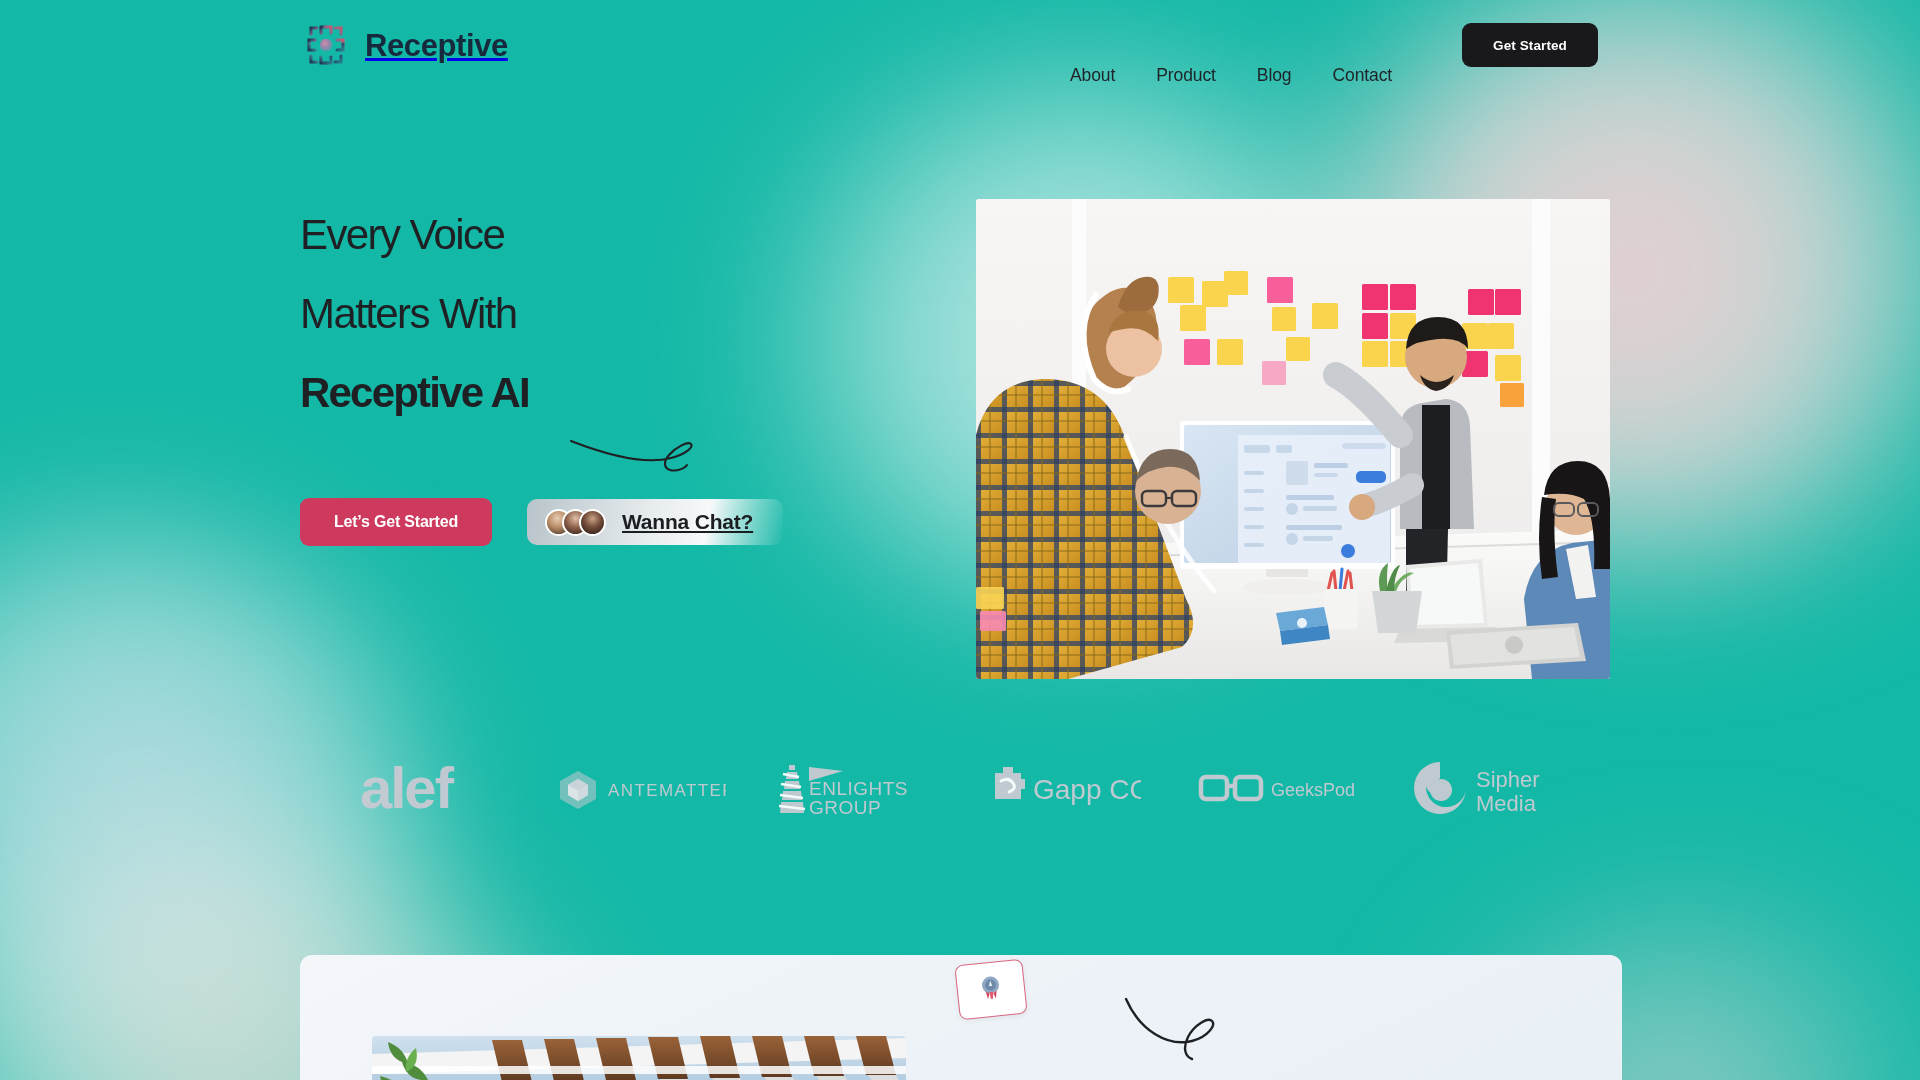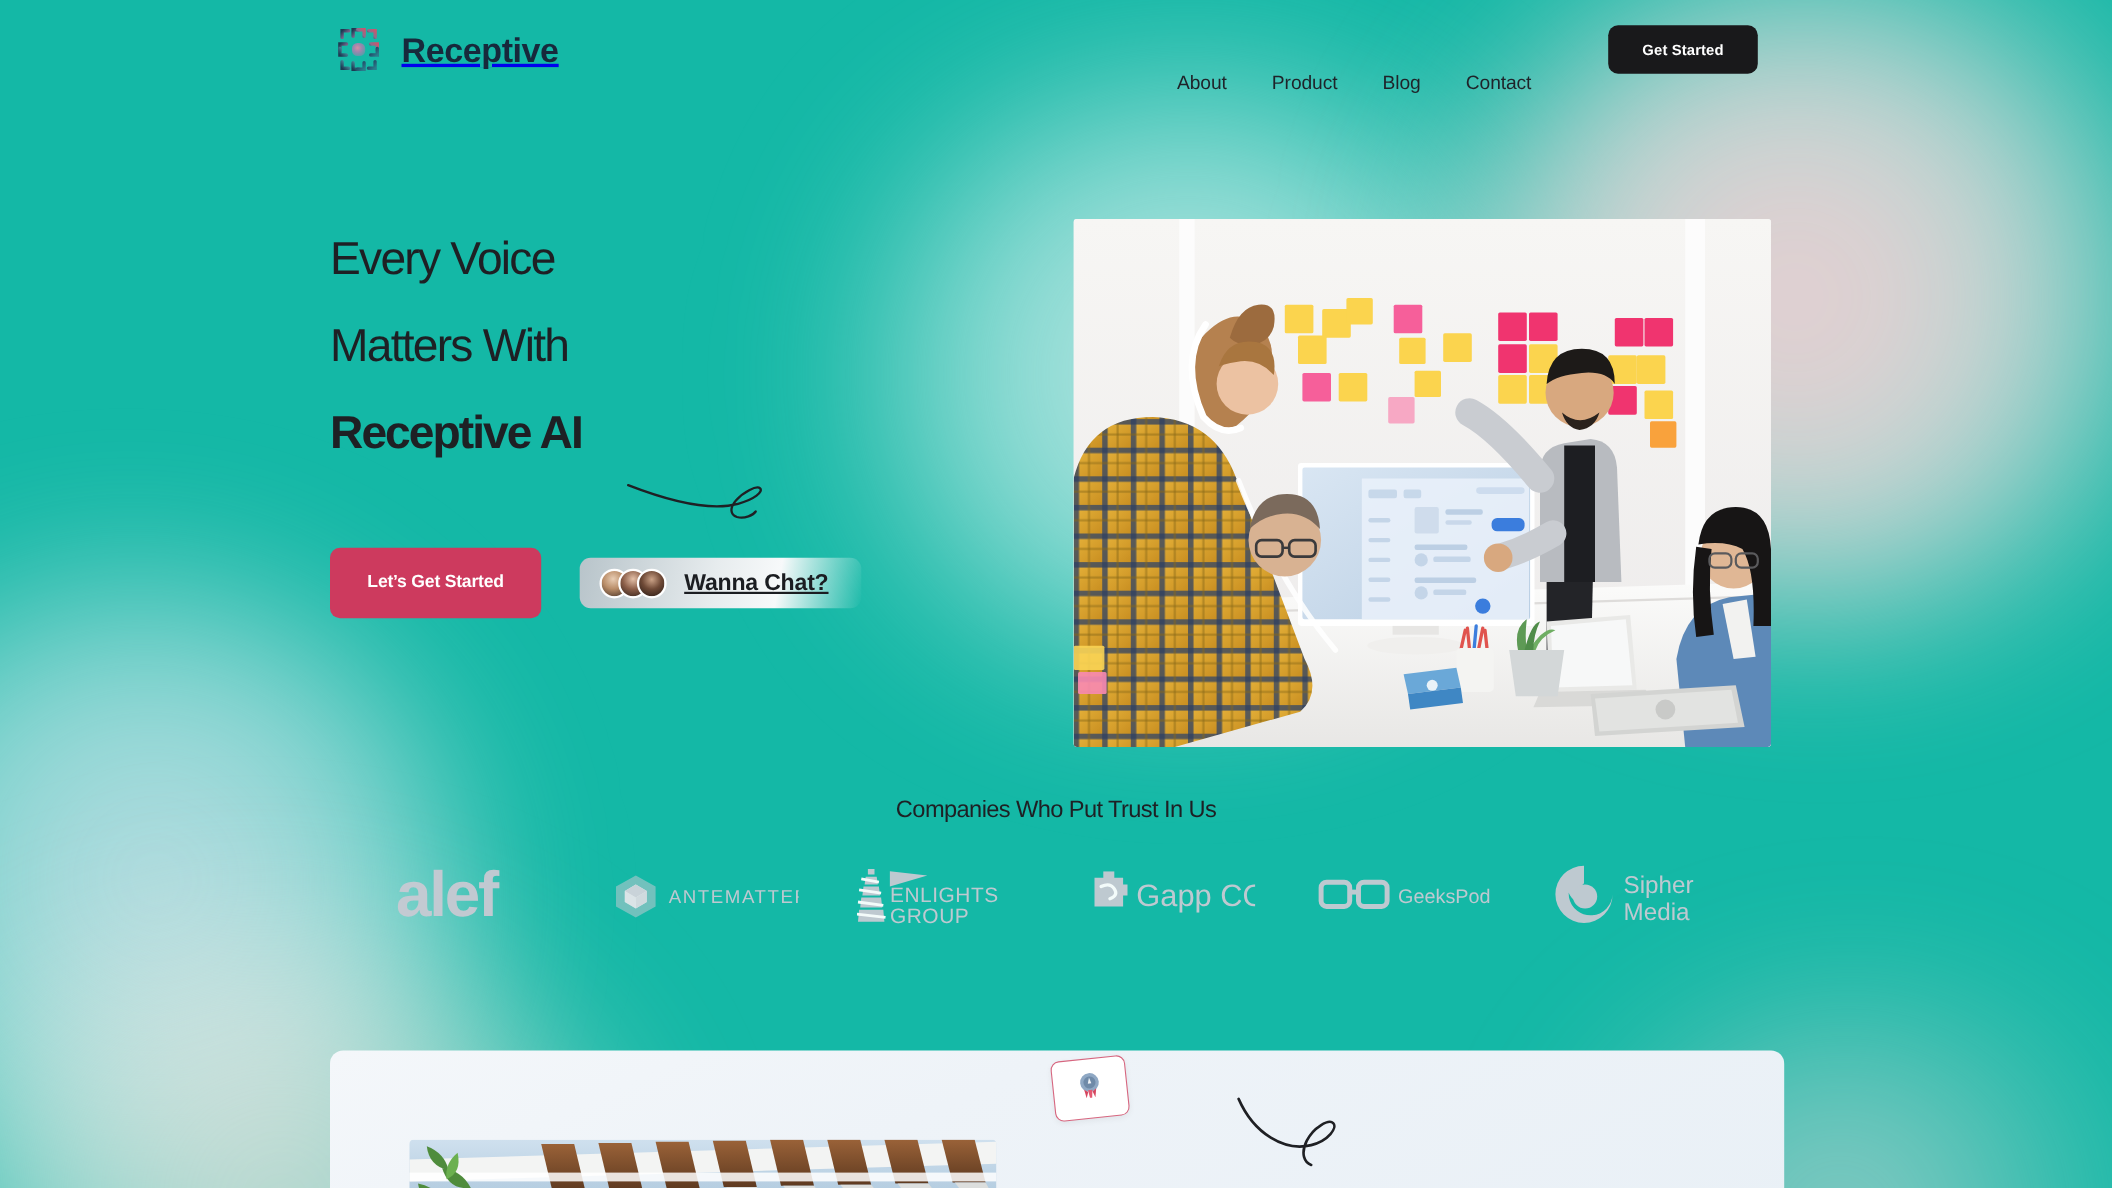--- a/index.html
+++ b/index.html
@@ -50,21 +50,21 @@
   .hero-copy { position:absolute; left:300px; top:195px; width:520px; }
   .hero-title {
     font-size:42px; line-height:79px; color:#1e2024; letter-spacing:-1.6px;
     font-weight:400;
   }
   .hero-title .bold { font-weight:700; letter-spacing:-1.8px; }
   .squiggle { position:absolute; left:567px; top:425px; width:140px; height:62px; }
 
   .hero-actions { position:absolute; left:300px; top:498px; display:flex; align-items:center; gap:35px; }
   .btn-primary {
-    width:192px; height:64px; border-radius:9px; border:none; cursor:pointer;
+    width:192px; height:48px; border-radius:9px; border:none; cursor:pointer;
     background:#cd3a5e; color:#fff; font-size:16px; font-weight:700; letter-spacing:-0.2px;
     display:flex; align-items:center; justify-content:center;
     font-family:"Liberation Sans", sans-serif;
   }
   .chat-pill {
     height:46px; min-width:200px; border-radius:10px; padding:0 30px 0 18px;
     background:linear-gradient(100deg,#b8c4ca 0%, #cdd6da 22%, #e7ecee 48%, #f7f9fa 70%, rgba(255,255,255,0) 100%);
     display:flex; align-items:center; gap:16px; cursor:pointer;
   }
   .avatars { display:flex; align-items:center; }
@@ -385,21 +385,20 @@
           <circle cx="326" cy="424" r="5" fill="#e9f2f8"></circle>
         </g>
 
         <rect x="0" y="388" width="28" height="22" rx="1.5" fill="#f9d455" opacity=".9"></rect>
         <rect x="4" y="412" width="26" height="20" rx="1.5" fill="#f88ab2" opacity=".9"></rect>
       </svg>
     </div>
   </section>
 
   <section class="trust">
-    <h2 class="trust-title">Companies Who Put Trust In Us</h2>
 
     <div class="logo-row">
 
       <div class="logo-item">
         <span class="sr">alef</span>
         <svg width="140" height="62" viewBox="0 0 140 62" fill="none" aria-hidden="true">
           <text x="2" y="50" font-family="Liberation Sans, sans-serif" font-size="58" font-weight="700" fill="#c8cad3" letter-spacing="-2">alef</text>
         </svg>
       </div>
 

